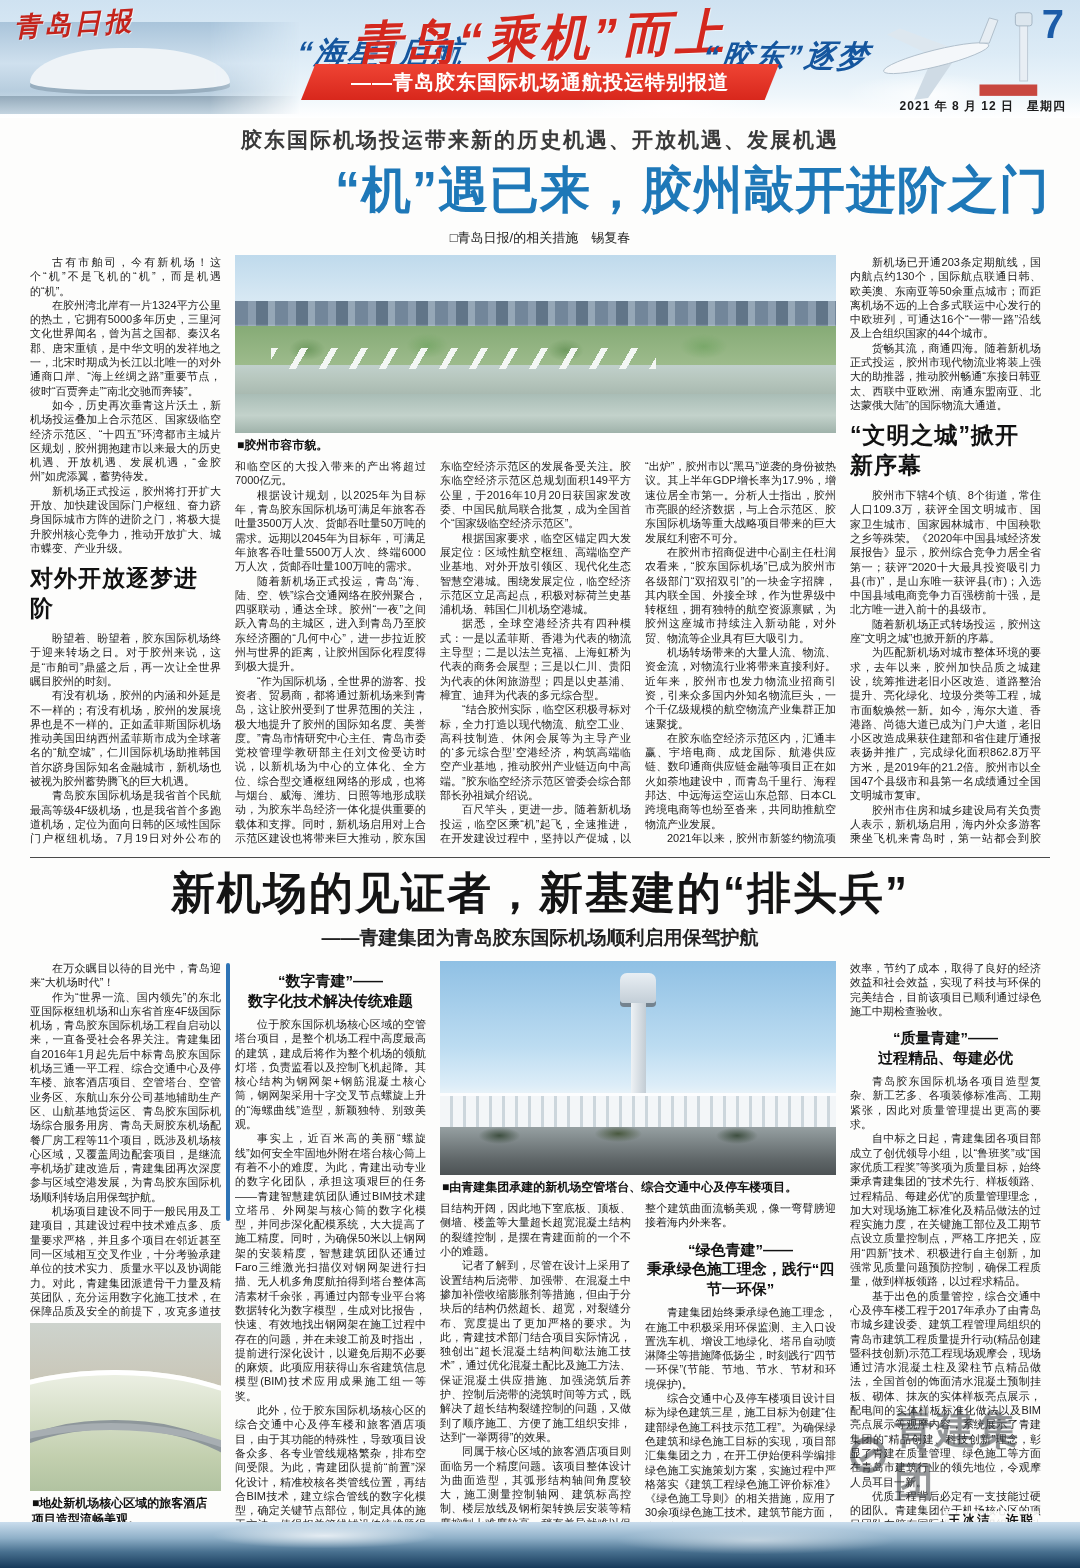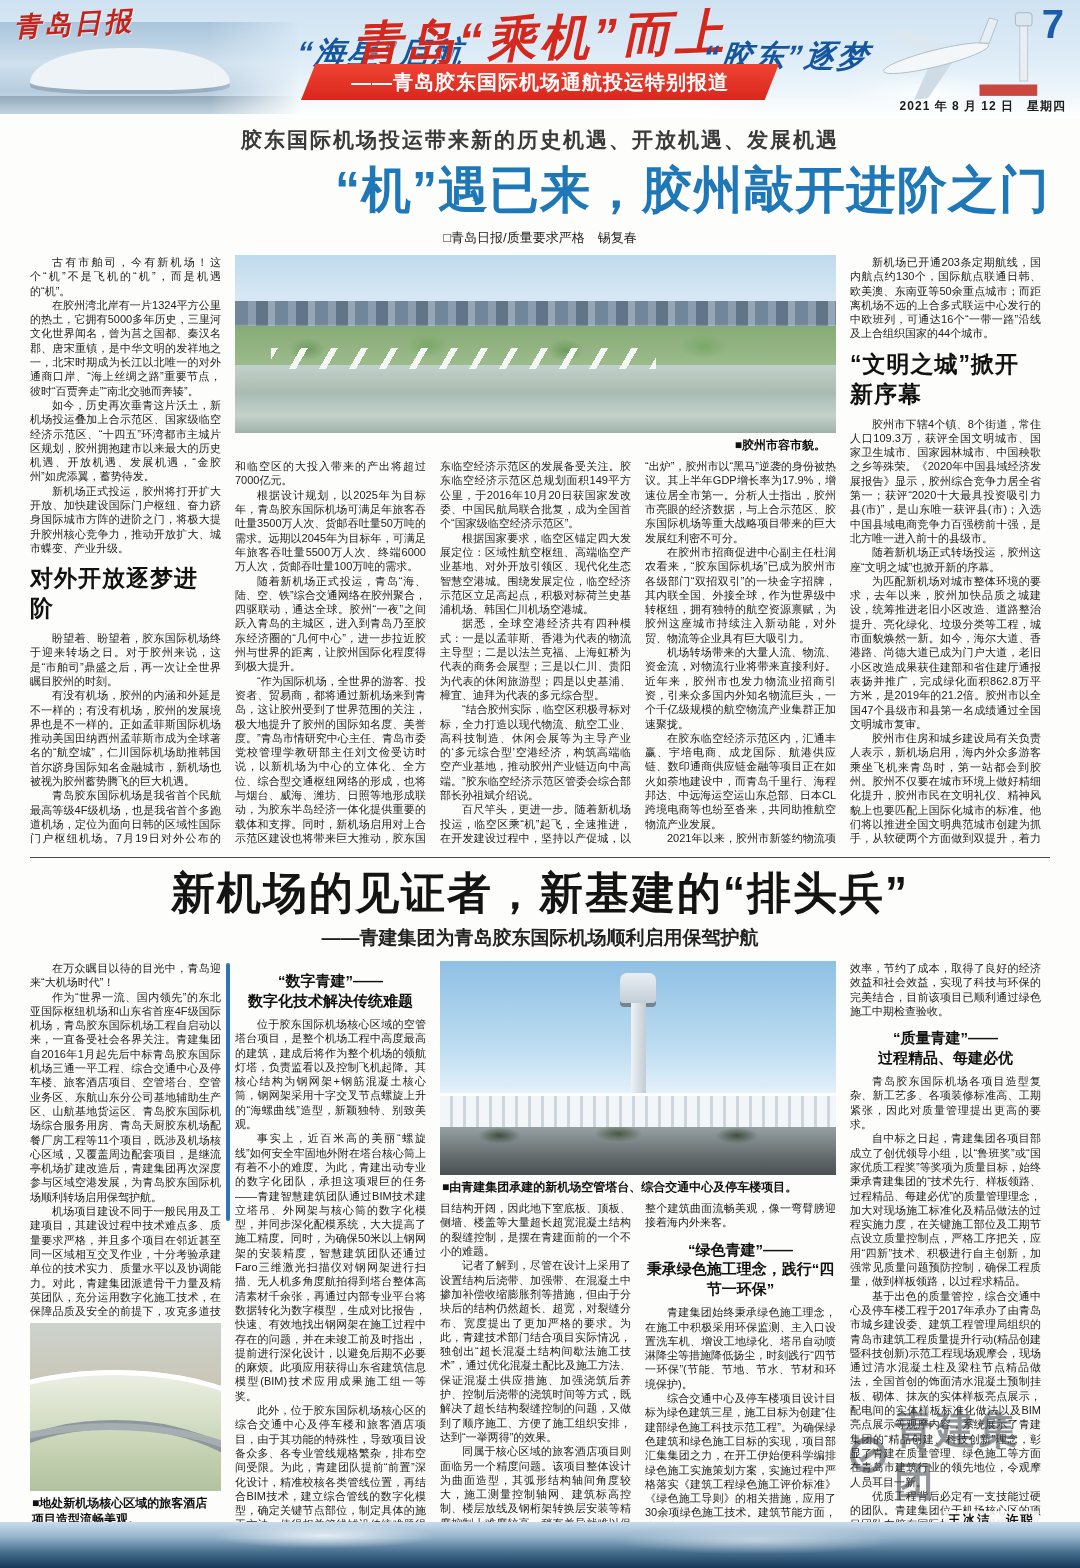--- a/index.html
+++ b/index.html
@@ -56,21 +56,21 @@
   .a1-grid{display:flex;gap:14px;height:592px;overflow:hidden;}
   .col{width:191px;flex:0 0 191px;font-size:11px;line-height:1.3;overflow:hidden;}
   .mid{width:601px;flex:0 0 601px;display:flex;flex-direction:column;overflow:hidden;}
   .mid-cols{display:flex;gap:14px;flex:1;overflow:hidden;margin-top:4px;}
   .blk-p{margin:0;text-indent:2em;text-align:justify;}
   .blk-pc{margin:0;text-indent:0;text-align:justify;}
   .blk-h{font-weight:800;font-size:23px;text-align:left;margin:9px 0 7px;letter-spacing:1px;color:#111;}
   .blk-s1{font-weight:800;font-size:15px;text-align:center;margin:10px 0 0;color:#111;}
   .blk-s2{font-weight:800;font-size:15px;text-align:center;margin:0 0 7px;color:#111;}
   .photo-cap{font-size:12px;font-weight:700;color:#111;padding:4px 2px 2px;line-height:1.35;}
-  .cap-right{text-align:right;padding-right:10px;}
+  .cap-right{padding-right:10px;}
   
   .city-photo{margin:0;height:178px;position:relative;overflow:hidden;flex:0 0 178px;
     background:linear-gradient(180deg,#bfdaec 0%,#dcebf5 30%,#cfe0e8 34%,#dfeef7 38%,#b6c6bd 70%,#a3b4ab 82%,#8fa096 100%);}
   .cp-skyline{position:absolute;left:0;right:0;top:26%;height:16%;
     background:repeating-linear-gradient(90deg,#72869a 0 13px,#8a9cae 13px 21px,#617588 21px 33px,#95a7b7 33px 40px);
     -webkit-mask-image:linear-gradient(180deg,#000 80%,transparent);mask-image:linear-gradient(180deg,#000 80%,transparent);}
   .cp-trees{position:absolute;left:0;right:0;top:40%;height:22%;
     background:
       radial-gradient(26px 16px at 12% 60%,#6f9a60,transparent 70%),
       radial-gradient(30px 18px at 32% 50%,#7aa86a,transparent 70%),
@@ -155,21 +155,21 @@
     </div>
     <div class="page-num">7</div>
     <div class="page-date">2021 年 8 月 12 日　星期四</div>
   </header>
 
   <main class="paper-body">
 
     <section>
       <div class="kicker">胶东国际机场投运带来新的历史机遇、开放机遇、发展机遇</div>
       <h1 class="headline1">“机”遇已来，胶州敲开进阶之门</h1>
-      <div class="byline">□青岛日报/质量要求严格　锡复春</div>
+      <div class="byline">□青岛日报/的相关措施　锡复春</div>
 
       <div class="a1-grid">
         <div class="col">
             <p class="blk-p">古有市舶司，今有新机场！这个“机”不是飞机的“机”，而是机遇的“机”。</p>
             <p class="blk-p">在胶州湾北岸有一片1324平方公里的热土，它拥有5000多年历史，三里河文化世界闻名，曾为莒之国都、秦汉名郡、唐宋重镇，是中华文明的发祥地之一，北宋时期成为长江以北唯一的对外通商口岸、“海上丝绸之路”重要节点，彼时“百贾奔走”“南北交驰而奔辏”。</p>
             <p class="blk-p">如今，历史再次垂青这片沃土，新机场投运叠加上合示范区、国家级临空经济示范区、“十四五”环湾都市主城片区规划，胶州拥抱建市以来最大的历史机遇、开放机遇、发展机遇，“金胶州”如虎添翼，蓄势待发。</p>
             <p class="blk-p">新机场正式投运，胶州将打开扩大开放、加快建设国际门户枢纽、奋力跻身国际城市方阵的进阶之门，将极大提升胶州核心竞争力，推动开放扩大、城市蝶变、产业升级。</p>
             <div class="blk-h">对外开放逐梦进阶</div>
             <p class="blk-p">盼望着、盼望着，胶东国际机场终于迎来转场之日。对于胶州来说，这是“市舶司”鼎盛之后，再一次让全世界瞩目胶州的时刻。</p>
             <p class="blk-p">有没有机场，胶州的内涵和外延是不一样的；有没有机场，胶州的发展境界也是不一样的。正如孟菲斯国际机场推动美国田纳西州孟菲斯市成为全球著名的“航空城”，仁川国际机场助推韩国首尔跻身国际知名金融城市，新机场也被视为胶州蓄势腾飞的巨大机遇。</p>
@@ -201,20 +201,21 @@
                 <p class="blk-pc">“出炉”，胶州市以“黑马”逆袭的身份被热议。其上半年GDP增长率为17.9%，增速位居全市第一。分析人士指出，胶州市亮眼的经济数据，与上合示范区、胶东国际机场等重大战略项目带来的巨大发展红利密不可分。</p>
                 <p class="blk-p">在胶州市招商促进中心副主任杜润农看来，“胶东国际机场”已成为胶州市各级部门“双招双引”的一块金字招牌，其内联全国、外接全球，作为世界级中转枢纽，拥有独特的航空资源禀赋，为胶州这座城市持续注入新动能，对外贸、物流等企业具有巨大吸引力。</p>
                 <p class="blk-p">机场转场带来的大量人流、物流、资金流，对物流行业将带来直接利好。近年来，胶州市也发力物流业招商引资，引来众多国内外知名物流巨头，一个千亿级规模的航空物流产业集群正加速聚拢。</p>
                 <p class="blk-p">在胶东临空经济示范区内，汇通丰赢、宇培电商、成龙国际、航港供应链、数印通商供应链金融等项目正在如火如荼地建设中，而青岛千里行、海程邦达、中远海运空运山东总部、日本CL跨境电商等也纷至沓来，共同助推航空物流产业发展。</p>
                 <p class="blk-p">2021年以来，胶州市新签约物流项目22个，总投资31亿元；新开工物流项目10个，总投资47亿元。截至目前，胶州市注册物流企业2000余家，已运营重点仓储企业22家，仓储总面积约170万平方米，其中普通仓库157万平方米，冷库12.7万平方米。</p>
               </div>
           </div>
         </div>
         <div class="col">
             <p class="blk-p">新机场已开通203条定期航线，国内航点约130个，国际航点联通日韩、欧美澳、东南亚等50余重点城市；而距离机场不远的上合多式联运中心发行的中欧班列，可通达16个“一带一路”沿线及上合组织国家的44个城市。</p>
+            <p class="blk-p">货畅其流，商通四海。随着新机场正式投运，胶州市现代物流业将装上强大的助推器，推动胶州畅通“东接日韩亚太、西联中亚欧洲、南通东盟南亚、北达蒙俄大陆”的国际物流大通道。</p>
             <div class="blk-h">“文明之城”掀开新序幕</div>
             <p class="blk-p">胶州市下辖4个镇、8个街道，常住人口109.3万，获评全国文明城市、国家卫生城市、国家园林城市、中国秧歌之乡等殊荣。《2020年中国县域经济发展报告》显示，胶州综合竞争力居全省第一；获评“2020十大最具投资吸引力县(市)”，是山东唯一获评县(市)；入选中国县域电商竞争力百强榜前十强，是北方唯一进入前十的县级市。</p>
             <p class="blk-p">随着新机场正式转场投运，胶州这座“文明之城”也掀开新的序幕。</p>
             <p class="blk-p">为匹配新机场对城市整体环境的要求，去年以来，胶州加快品质之城建设，统筹推进老旧小区改造、道路整治提升、亮化绿化、垃圾分类等工程，城市面貌焕然一新。如今，海尔大道、香港路、尚德大道已成为门户大道，老旧小区改造成果获住建部和省住建厅通报表扬并推广，完成绿化面积862.8万平方米，是2019年的21.2倍。胶州市以全国47个县级市和县第一名成绩通过全国文明城市复审。</p>
             <p class="blk-p">胶州市住房和城乡建设局有关负责人表示，新机场启用，海内外众多游客乘坐飞机来青岛时，第一站都会到胶州。胶州不仅要在城市环境上做好精细化提升，胶州市民在文明礼仪、精神风貌上也要匹配上国际化城市的标准。他们将以推进全国文明典范城市创建为抓手，从软硬两个方面做到双提升，着力打造居者心怡、来者心悦的品质之城、宜居宜业治理有序的幸福之城。</p>
           </div>
       </div>
     </section>
 
     <hr class="article-divider">

